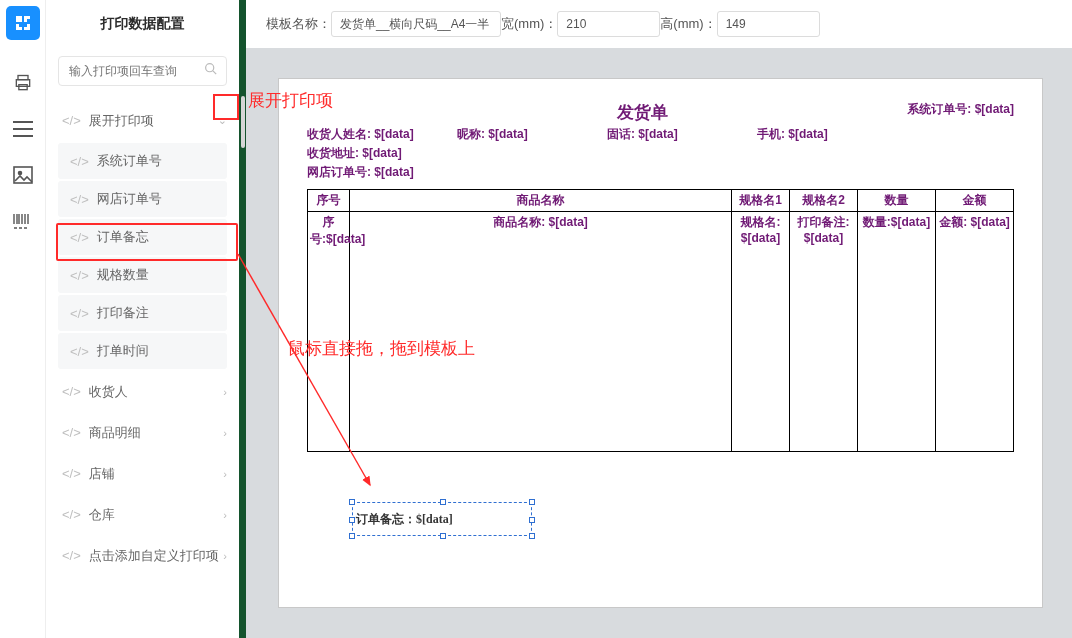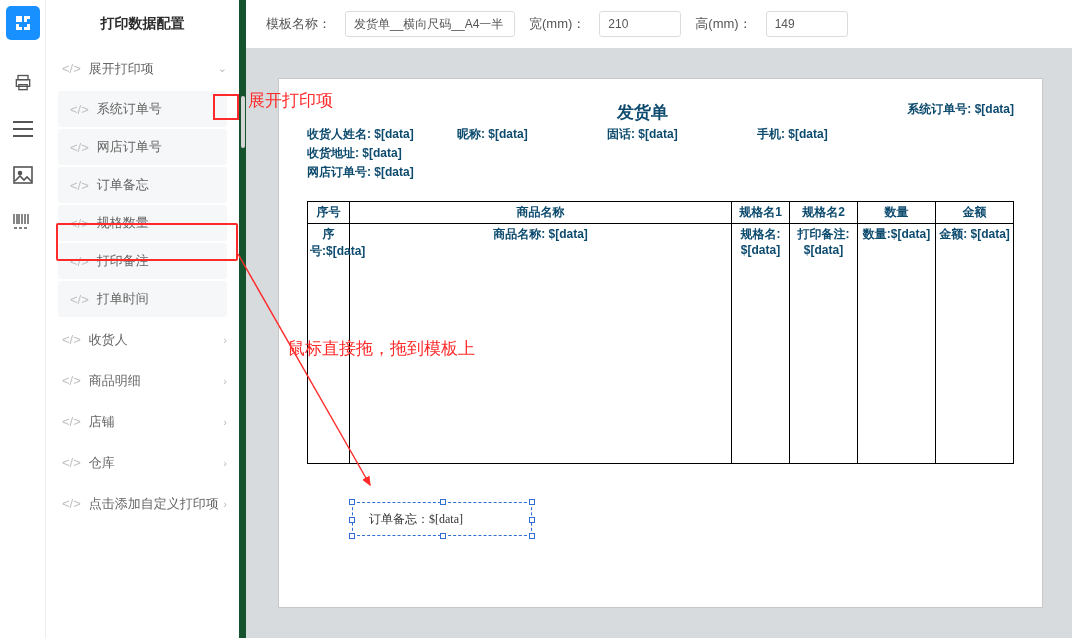--- a/index.html
+++ b/index.html
@@ -19,46 +19,46 @@
   .tree{padding:0 0 0 0}
   .tnode{display:flex;align-items:center;height:38px;padding:0 12px 0 16px;color:#666;cursor:pointer;font-size:13px}
   .tnode.child{margin:2px 12px;background:#f6f7f8;border-radius:3px;padding-left:12px;height:36px}
   .tnode.parent{height:41px}
   .tnode .code{color:#bfbfbf;margin-right:8px;font-size:13px}
   .tnode .lbl{flex:1}
   .tnode .exp{color:#bbb;font-size:11px}
   .redbox-exp{border:2px solid #ff2a2a;position:absolute;left:213px;top:94px;width:26px;height:26px;pointer-events:none}
   .redbox-item{border:2px solid #ff2a2a;position:absolute;left:56px;top:223px;width:182px;height:38px;pointer-events:none;border-radius:2px}
 
-  .topbar{position:absolute;left:246px;top:0;right:0;height:48px;display:flex;align-items:center;padding:0 20px;gap:14px}
+  .topbar{position:absolute;left:246px;top:0;right:0;height:48px;display:flex;align-items:center;padding:0 20px;}
   .topbar label{font-size:13px;color:#555}
   .tinput{height:26px;border:1px solid #dcdcdc;border-radius:3px;padding:0 8px;font-size:12px;color:#555;background:#fff}
   .tinput.wide{width:170px}
-  .tinput.sm{width:82px}
+  .tinput.sm{width:103px}
 
   .stage{position:absolute;left:246px;top:48px;right:0;bottom:0;background:#d8dbde;overflow:hidden}
   .paper{position:absolute;left:32px;top:30px;width:765px;height:530px;background:#fff;border:1px solid #c8c8c8}
-  .paper-inner{position:relative;padding:20px 28px;font-family:SimSun,"宋体",serif;font-size:12px;color:#0c4a6e;font-weight:600}
+  .paper-inner{position:relative;padding:20px 28px;font-family:SimSun,"宋体",serif;font-size:12px;color:#701a75;font-weight:600}
   .hdr-row{display:flex;margin:2px 0}
   .cellh{min-width:150px}
   .title-main{text-align:center;font-size:17px;font-weight:700;flex:1}
   .sys{white-space:nowrap}
   
-  table.goods{width:100%;border-collapse:collapse;margin-top:20px;table-layout:fixed}
+  table.goods{width:100%;border-collapse:collapse;margin-top:8px;table-layout:fixed}
   table.goods th,table.goods td{border:1px solid #000;font-size:12px;text-align:center;vertical-align:top;padding:2px 2px}
   table.goods th{height:20px;font-weight:600}
   table.goods td{height:240px}
   table.goods col.c1{width:42px}
   table.goods col.c3{width:58px}
   table.goods col.c4{width:68px}
   table.goods col.c5{width:78px}
   table.goods col.c6{width:78px}
 
   .dragged{position:absolute;left:73px;top:423px;width:180px;height:34px;border:1px dashed #2f6fd1}
-  .dragged .txt{position:absolute;left:16px;top:8px;font-family:SimSun,serif;font-weight:400;font-size:12px}
+  .dragged .txt{position:absolute;left:3px;top:8px;font-family:SimSun,serif;font-weight:700;font-size:12px}
   .hsq{width:6px;height:6px;background:#fff;border:1px solid #2f6fd1;position:absolute}
   .h1{left:-4px;top:-4px}.h2{left:87px;top:-4px}.h3{right:-4px;top:-4px}
   .h4{left:-4px;top:14px}.h5{right:-4px;top:14px}
   .h6{left:-4px;bottom:-4px}.h7{left:87px;bottom:-4px}.h8{right:-4px;bottom:-4px}
 
   .anno{position:absolute;color:#ff2a2a;font-size:17px;pointer-events:none}
 
   svg.arrow{position:absolute;pointer-events:none}
   
   .scroll-thumb{position:absolute;left:241px;top:96px;width:4px;height:52px;background:#d6d6d6;border-radius:2px}
@@ -94,20 +94,29 @@
   <div class="tool">
     <svg width="20" height="18" viewBox="0 0 20 18">
         <path d="M1 2v10M4 2v10M6 2v10M9 2v10M12 2v10M15 2v10" stroke="#555" stroke-width="1.4"></path>
         <path d="M1 16h3M6 16h3M11 16h3" stroke="#555" stroke-width="1.4"></path>
       </svg>
   </div>
 </div>
 
 <div class="sidebar">
   <div class="side-title">打印数据配置</div>
+  <div class="search-wrap">
+    <input class="search" placeholder="输入打印项回车查询" style="">
+    <span class="search-ic">
+      <svg width="13" height="13" viewBox="0 0 16 16" fill="none" stroke="#bbb" stroke-width="1.5">
+          <circle cx="7" cy="7" r="5"></circle>
+          <path d="M11 11l4 4"></path>
+        </svg>
+    </span>
+  </div>
 
   <div class="tree">
     <div class="tnode parent">
         <span class="code">&lt;/&gt;</span>
         <span class="lbl">展开打印项</span>
         <span class="exp">⌄</span>
       </div>
     <div class="tnode child">
         <span class="code">&lt;/&gt;</span>
         <span class="lbl">系统订单号</span>

